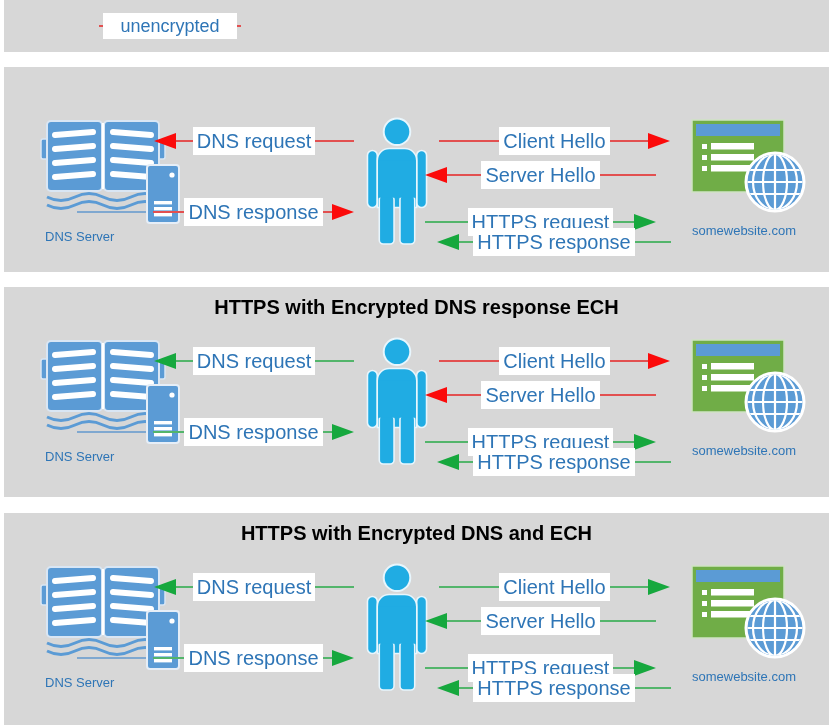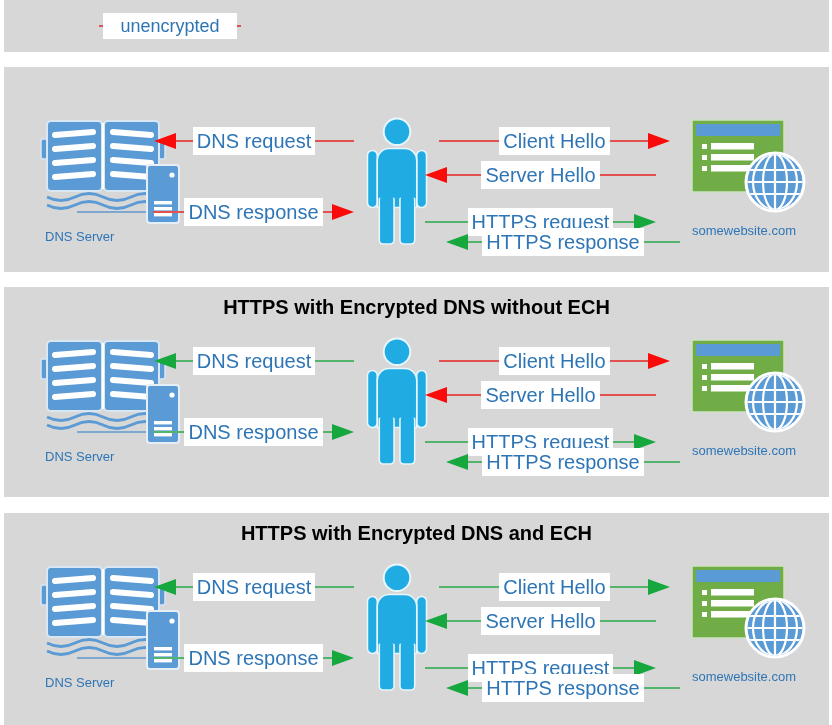--- a/index.html
+++ b/index.html
@@ -53,21 +53,21 @@
   .albl{
     position:relative;z-index:1;background:#ffffff;color:var(--label-text);
     font-size:20px;padding:1px 4px;white-space:nowrap;line-height:26px;
   }
   
   .a-dnsreq{top:60px;left:150px;width:200px;}
   .a-dnsres{top:131px;left:149px;width:201px;}
   .a-ch{top:60px;left:435px;width:231px;}
   .a-sh{top:94px;left:421px;width:231px;}
   .a-hreq{top:130px;left:421px;width:231px;margin-top:11px;}
-  .a-hres{top:161px;left:442px;width:234px;}
+  .a-hres{top:161px;left:433px;width:234px;}
   
   .legend-item{
     position:absolute;top:13px;height:26px;display:flex;align-items:center;justify-content:center;
   }
   .legend-item .lline{
     position:absolute;top:50%;margin-top:-1px;height:2px;left:0;right:0;background:var(--line,#888);
   }
   .llbl{
     position:relative;z-index:1;background:#ffffff;color:var(--label-text);
     font-size:18px;padding:1px 17px;white-space:nowrap;line-height:24px;
@@ -195,21 +195,21 @@
     <span class="albl">HTTPS request</span>
   </div>
   <div class="arrow a-hres green left">
     <span class="line"></span>
       <span class="head"></span>
     <span class="albl">HTTPS response</span>
   </div>
 </section>
 
 <section class="panel p2">
-  <h2 class="title">HTTPS with Encrypted DNS without ECH</h2>
+  <h2 class="title">HTTPS with Encrypted DNS response ECH</h2>
 
   <div class="icon ic-dns">
     <svg viewBox="0 0 150 115">
       <rect x="4" y="24" width="8" height="20" rx="2" fill="var(--steel-blue)" stroke="#d9e6f4" stroke-width="1.5"></rect>
       <rect x="120" y="24" width="8" height="20" rx="2" fill="var(--steel-blue)" stroke="#d9e6f4" stroke-width="1.5"></rect>
       <rect x="10" y="6" width="55" height="70" rx="4" fill="var(--steel-blue)" stroke="#d9e6f4" stroke-width="2"></rect>
       <rect x="67" y="6" width="55" height="70" rx="4" fill="var(--steel-blue)" stroke="#d9e6f4" stroke-width="2"></rect>
       <g stroke="#ffffff" stroke-width="6" stroke-linecap="round">
         <line x1="18" y1="20" x2="56" y2="17"></line>
           <line x1="18" y1="34" x2="56" y2="31"></line>

